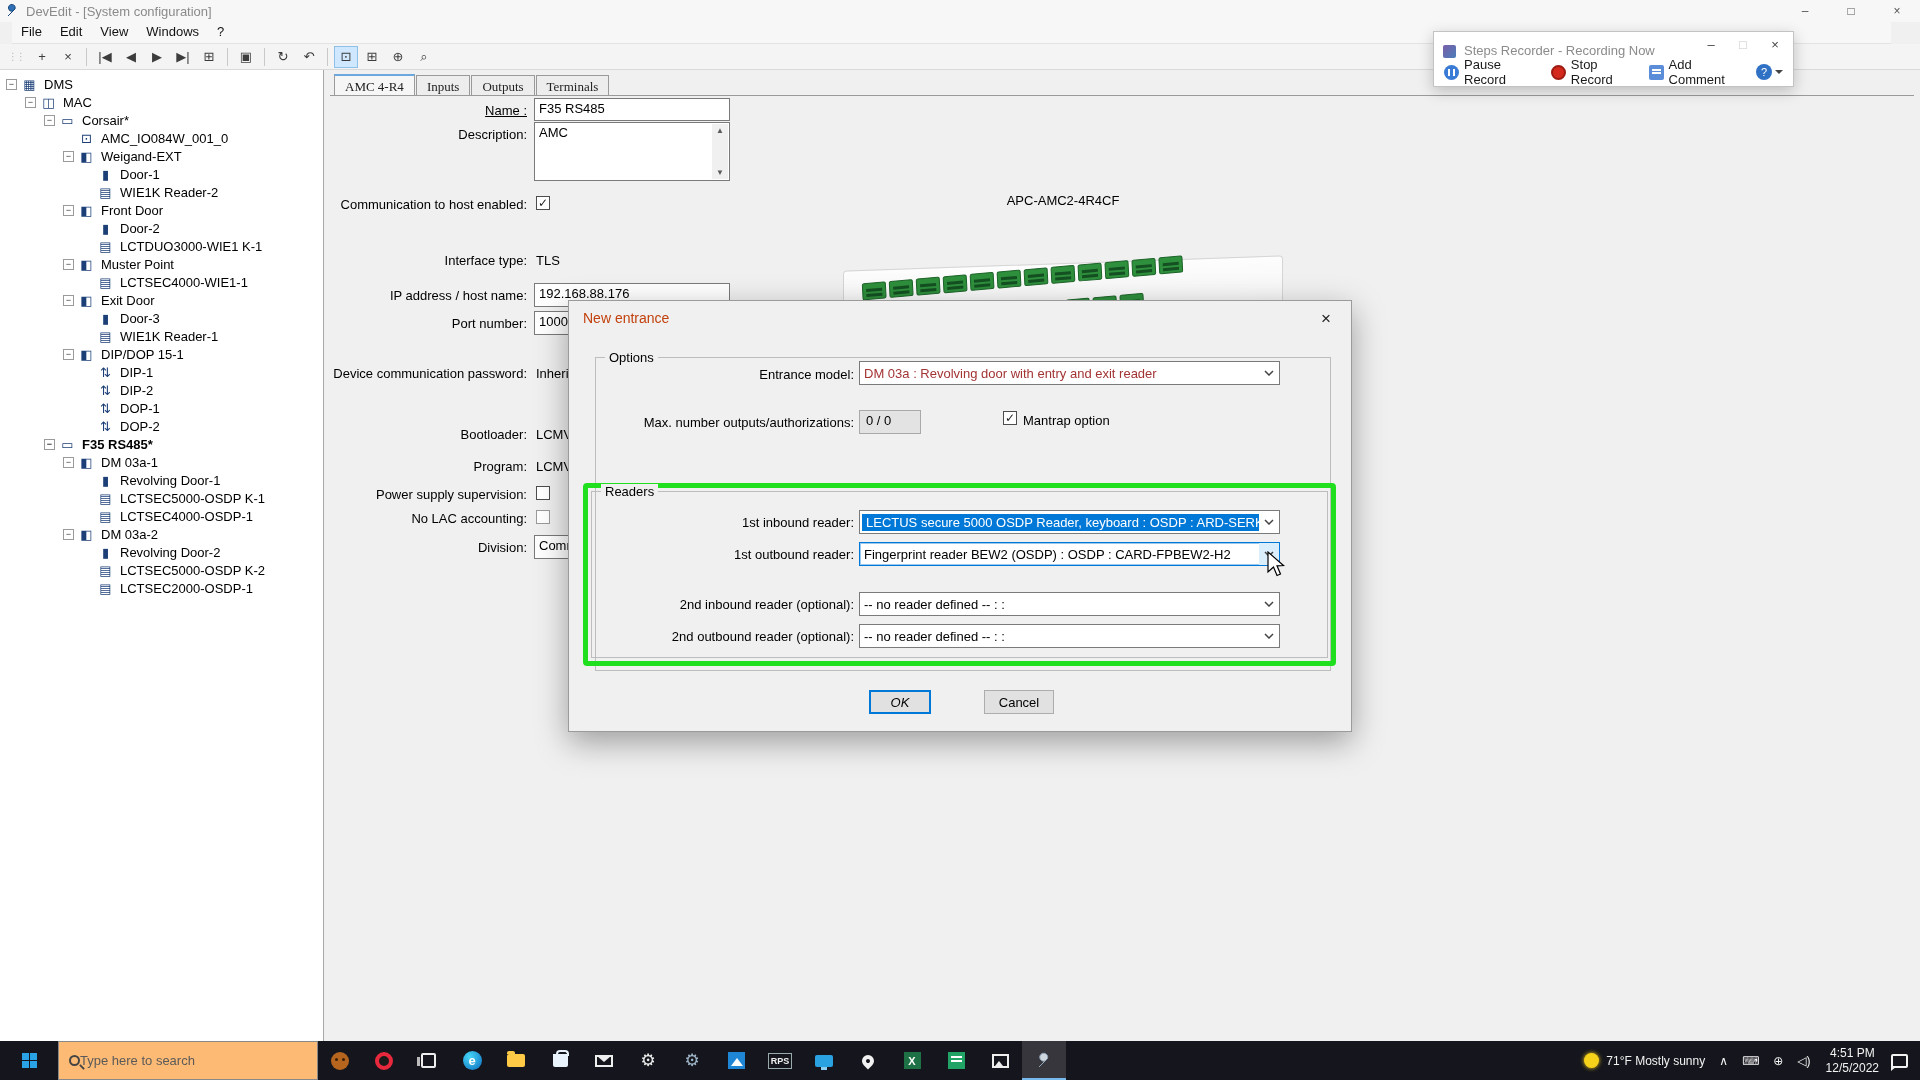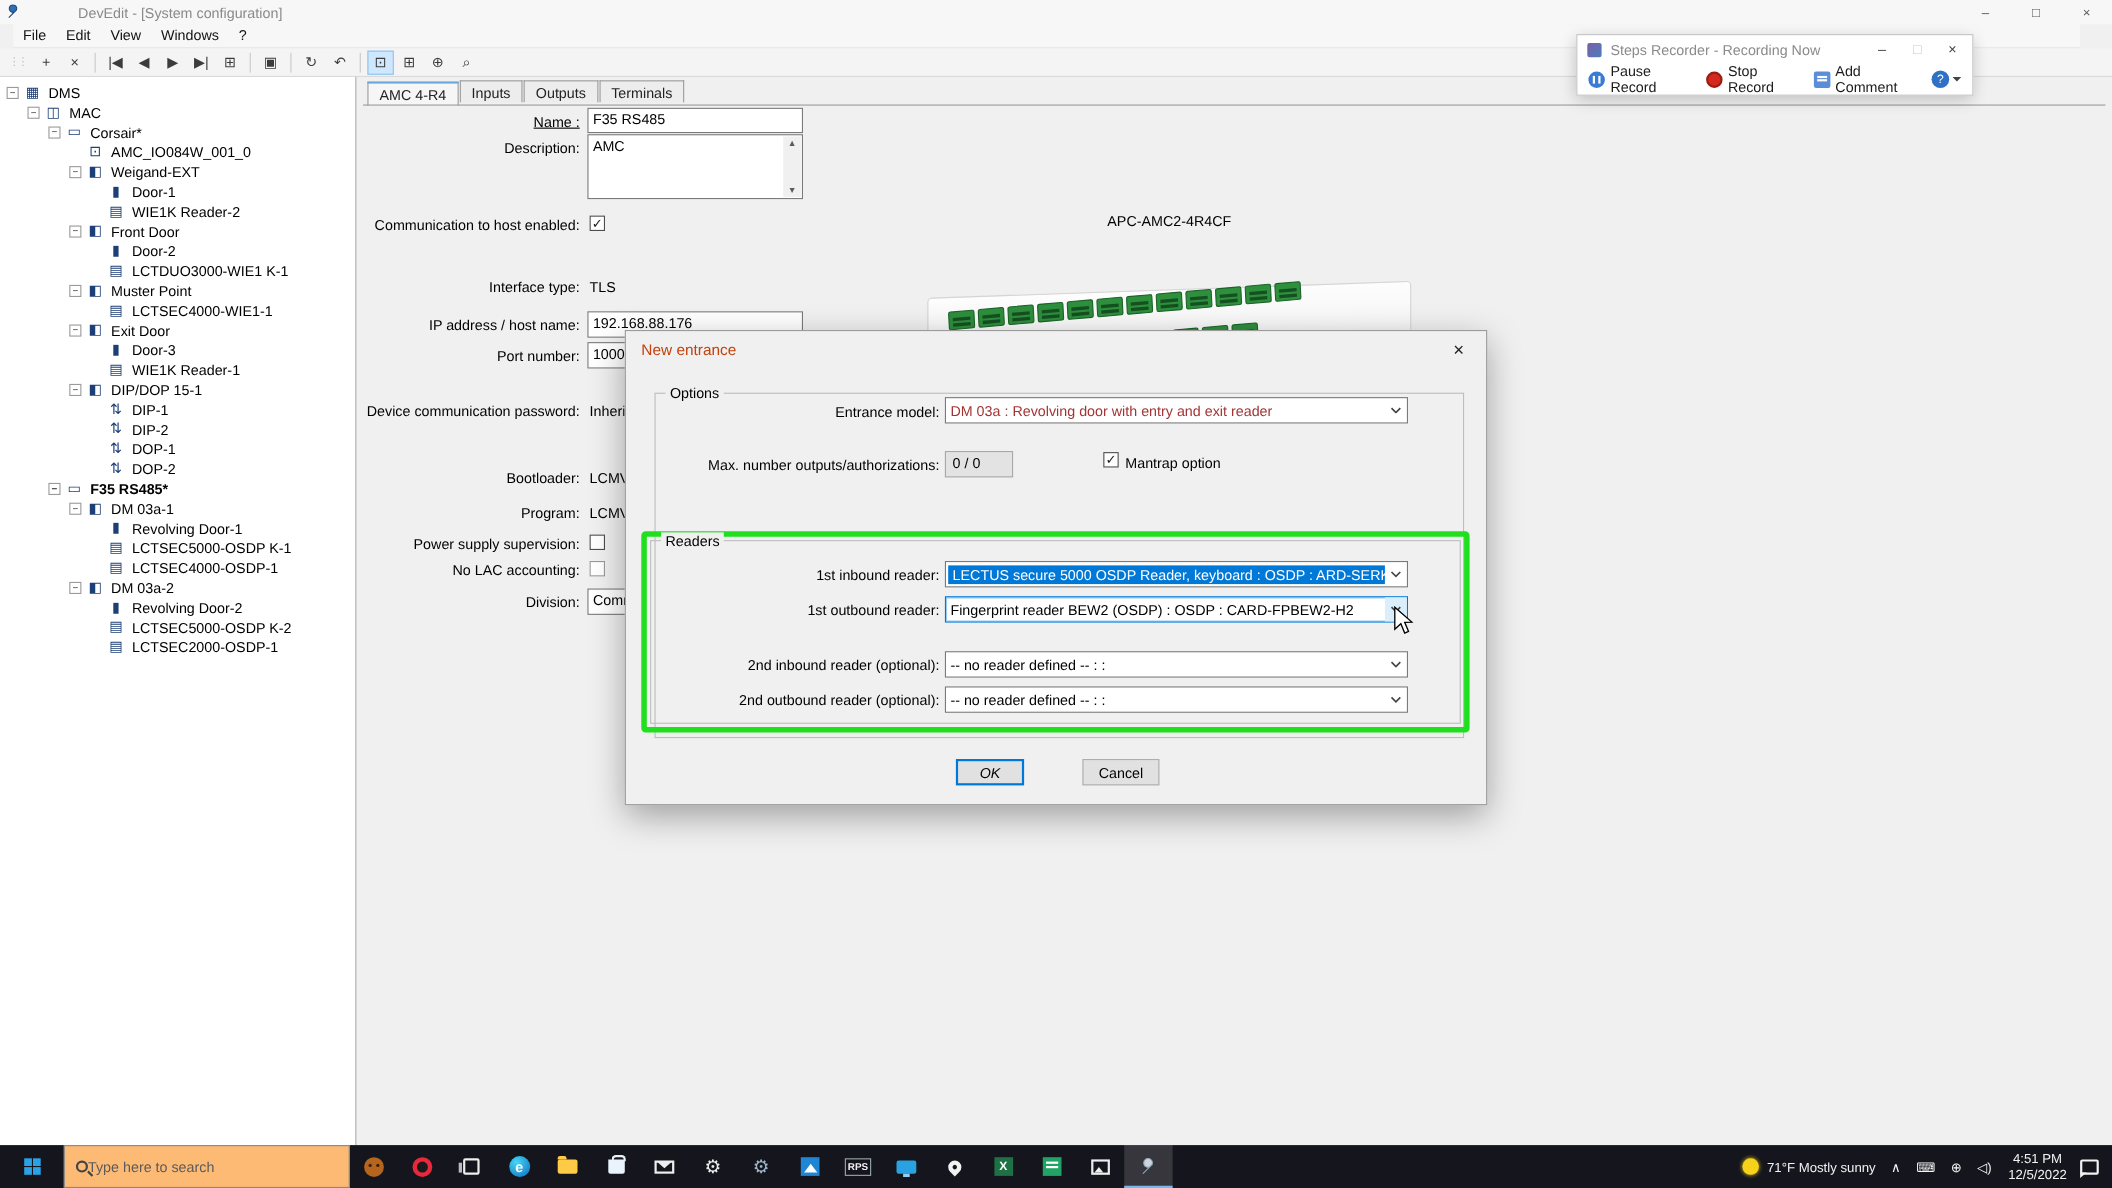--- a/index.html
+++ b/index.html
@@ -1,20 +1,20 @@
 <!DOCTYPE html>
 <html><head>
 <meta charset="utf-8">
 <style>
   *{box-sizing:border-box;margin:0;padding:0;}
   html,body{width:1920px;height:1080px;overflow:hidden;}
   body{font-family:"Liberation Sans","DejaVu Sans",sans-serif;font-size:13px;color:#000;background:#f0f0f0;position:relative;}
 
   
-  #titlebar{position:absolute;left:0;top:0;width:1920px;height:22px;background:#f7f7f7;display:flex;align-items:center;gap:45px;}
+  #titlebar{position:absolute;left:0;top:0;width:1920px;height:22px;background:#f7f7f7;display:flex;align-items:center;}
   #app-title{color:#8a8a8a;font-size:13px;margin-left:6px;}
   .winbtns{position:absolute;right:0;top:0;display:flex;}
   .winbtn{width:46px;height:22px;display:flex;align-items:center;justify-content:center;color:#555;font-size:12px;}
   #menubar{position:absolute;left:12px;top:22px;width:1879px;height:22px;background:#f7f7f7;display:flex;align-items:flex-start;border-bottom:1px solid #e3e3e3;}
   .menu-item{padding:2px 9px;color:#111;}
   #toolbar{position:absolute;left:0;top:44px;width:1920px;height:26px;background:#f4f4f4;border-bottom:1px solid #d9d9d9;display:flex;align-items:center;padding-left:8px;gap:2px;}
   .tbtn{min-width:24px;height:22px;display:flex;align-items:center;justify-content:center;color:#3c3c3c;font-size:13px;padding:0 3px;border:1px solid transparent;}
   .tbtn.selected{background:#cfe8ff;border:1px solid #8ec1ea;}
   .tsep{width:1px;height:18px;background:#c9c9c9;margin:0 4px;}
   .tgrip{color:#bbb;font-size:10px;margin-right:4px;letter-spacing:-2px;}
@@ -23,21 +23,21 @@
   #tree{position:absolute;left:0;top:70px;width:324px;height:971px;background:#fff;border-right:1px solid #a8a8a8;overflow:hidden;padding-top:5px;}
   .tree-row{height:18px;display:flex;align-items:center;white-space:nowrap;font-size:13px;}
   .tree-row.bold{font-weight:bold;}
   .expander{width:11px;height:11px;border:1px solid #9a9a9a;background:#fff;color:#333;font-size:9px;line-height:9px;text-align:center;margin-right:4px;flex:none;}
   .expander.none{border:none;background:transparent;}
   .ticon{color:#1c3f77;width:17px;flex:none;font-size:13px;text-align:center;margin-right:4px;}
   .tlabel{padding:0 2px;}
 
   
   #form-panel{position:absolute;left:330px;top:70px;width:1590px;height:971px;background:#f0f0f0;}
-  #tabs{position:absolute;left:4px;top:3px;display:flex;height:22px;}
+  #tabs{position:absolute;left:4px;top:3px;display:flex;height:22px;align-items:flex-end;font-family:Liberation Serif, serif;}
   .tab{padding:3px 10px 3px 10px;border:1px solid #9a9a9a;border-bottom:none;background:#ededed;margin-right:1px;font-size:13px;color:#222;height:20px;}
   .tab.active{background:#f6f6f6;height:22px;border-top:2px solid #6aa8dd;position:relative;top:1px;}
   #tab-line{position:absolute;left:0;top:25px;width:1584px;height:1px;background:#9a9a9a;}
   .flabel{position:absolute;width:260px;text-align:right;color:#000;font-size:13px;}
   .flabel.u{text-decoration:underline;}
   .tbox{position:absolute;background:#fff;border:1px solid #7a7a7a;font-size:13px;padding:2px 4px;white-space:nowrap;overflow:hidden;}
   .statictext{position:absolute;font-size:13px;white-space:nowrap;}
   .cb{position:absolute;width:14px;height:14px;border:1px solid #4d4d4d;background:#fff;font-size:12px;line-height:13px;text-align:center;color:#222;}
   .cb.dim{border-color:#9a9a9a;}
   .scroll{position:absolute;right:1px;top:1px;bottom:1px;width:16px;background:#f0f0f0;display:flex;flex-direction:column;justify-content:space-between;align-items:center;font-size:8px;color:#5a5a5a;padding:2px 0;}
@@ -66,21 +66,21 @@
   .combo.focused{border-color:#0078d7;box-shadow:inset 0 0 0 1px #9ac8ef;}
   .combo.focused .chev{background:#dbeefc;}
   .combo .val.red{color:#a33434;}
   .disabled-box{position:absolute;background:#e3e3e3;border:1px solid #a9a9a9;font-size:13px;padding:2px 6px;}
   .dbtn{position:absolute;height:24px;background:#e1e1e1;border:1px solid #adadad;font-size:13px;display:flex;align-items:center;justify-content:center;}
   .dbtn.default{border:2px solid #0078d7;}
   #green-box{position:absolute;left:14px;top:182px;width:753px;height:183px;border:5px solid #1fdf1f;border-radius:4px;}
 
   
   #steps{position:absolute;left:1433px;top:31px;width:361px;height:56px;background:#fff;border:1px solid #c3c3c3;box-shadow:0 4px 14px rgba(0,0,0,.22);}
-  #steps-titlerow{position:absolute;left:0;top:0;right:0;height:26px;display:flex;align-items:center;}
+  #steps-titlerow{position:absolute;left:0;top:0;right:0;height:26px;display:flex;align-items:flex-end;}
   #steps-title{color:#8b8b8b;font-size:13px;margin-left:8px;}
   #steps-icon{width:13px;height:13px;background:linear-gradient(135deg,#7b5ea7,#4a7ebb);margin-left:9px;border-radius:2px;flex:none;}
   .steps-ctl{position:absolute;top:0;width:32px;height:24px;display:flex;align-items:center;justify-content:center;color:#444;font-size:13px;}
   #steps-toolbar{position:absolute;left:0;top:26px;right:0;bottom:0;display:flex;align-items:center;gap:14px;padding-left:10px;font-size:13px;color:#1a1a1a;}
   .srbtn{display:flex;align-items:center;gap:5px;}
   .sricon{width:15px;height:15px;border-radius:50%;flex:none;position:relative;}
   .sricon.pause{background:#3a7bd5;}
   .sricon.pause:after{content:"";position:absolute;left:4px;top:4px;width:2px;height:7px;background:#fff;box-shadow:5px 0 0 #fff;}
   .sricon.stop{background:#d42a1e;border:2px solid #9e1b12;}
   .sricon.comment{border-radius:2px;background:#5b8dd9;}

